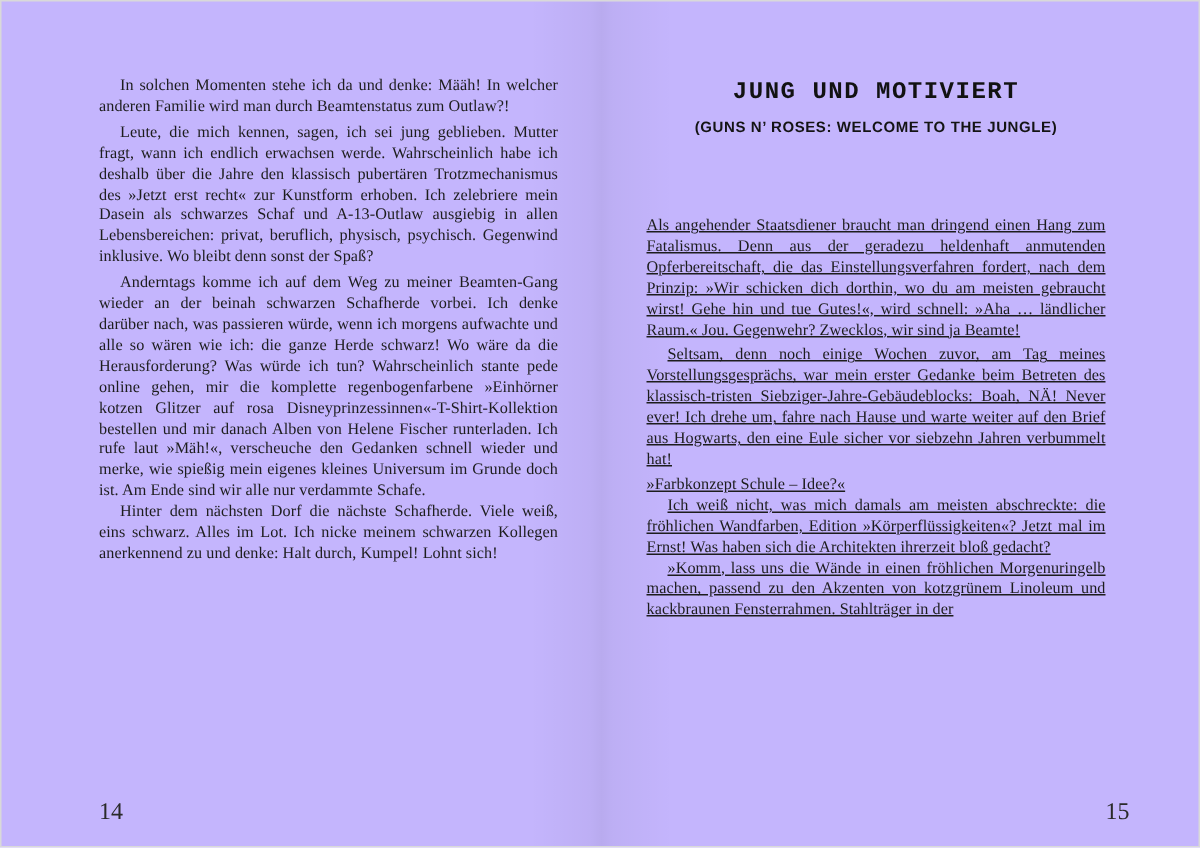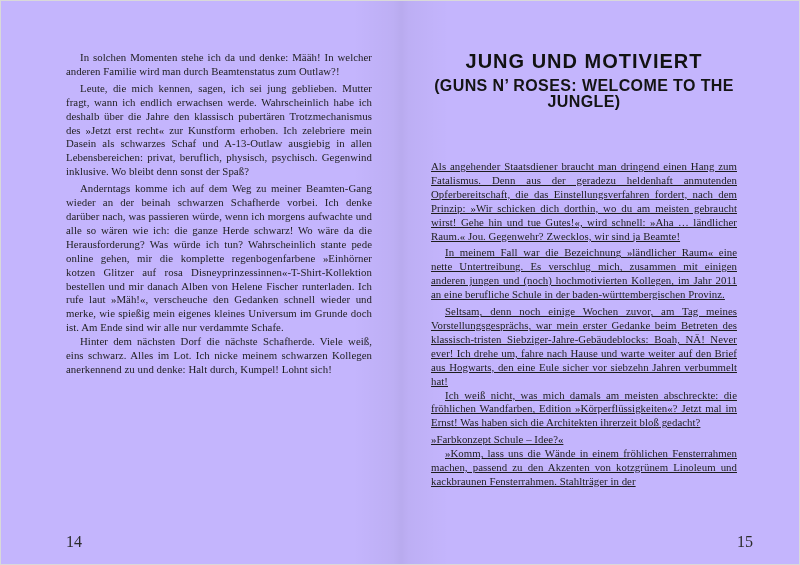--- a/index.html
+++ b/index.html
@@ -74,32 +74,32 @@
   }
   .para.gap { margin-top: 3px; }
   .para.noindent { text-indent: 0; }
 
   .chapter-head {
     text-align: center;
     margin-bottom: 50px;
   }
   .chapter-title {
     margin: 0;
-    font-family: Liberation Sans, sans-serif;
-    font-size: 20px;
+    font-family: Liberation Mono, monospace;
+    font-size: 16px;
     line-height: 25px;
     font-weight: 700;
     text-transform: uppercase;
     letter-spacing: 1px;
     color: #121212;
   }
   .chapter-subtitle {
     margin-top: 4px;
     font-family: "Liberation Sans", sans-serif;
-    font-size: 16px;
+    font-size: 10px;
     line-height: 16px;
     font-weight: 700;
     text-transform: uppercase;
     letter-spacing: 0.4px;
     color: #141414;
   }
 
   .pagenum {
     position: absolute;
     bottom: 13px;
@@ -127,23 +127,22 @@
   </section>
 
   <section class="page page-right">
     <div class="content">
       <header class="chapter-head">
         <h1 class="chapter-title">Jung und motiviert</h1>
         <div class="chapter-subtitle">(Guns N’ Roses: Welcome to the Jungle)</div>
       </header>
       <div class="textblock">
         <p class="para noindent">Als angehender Staatsdiener braucht man dringend einen Hang zum Fatalismus. Denn aus der geradezu heldenhaft anmutenden Opferbereitschaft, die das Einstellungsverfahren fordert, nach dem Prinzip: »Wir schicken dich dorthin, wo du am meisten gebraucht wirst! Gehe hin und tue Gutes!«, wird schnell: »Aha … ländlicher Raum.« Jou. Gegenwehr? Zwecklos, wir sind ja Beamte!</p>
-        <p class="para gap">In meinem Fall war die Bezeichnung »ländlicher Raum« eine nette Untertreibung. Es verschlug mich, zusammen mit einigen anderen jungen und (noch) hochmotivierten Kollegen, im Jahr 2011 an eine berufliche Schule in der baden-württembergischen Provinz.</p>
         <p class="para gap">Seltsam, denn noch einige Wochen zuvor, am Tag meines Vorstellungsgesprächs, war mein erster Gedanke beim Betreten des klassisch-tristen Siebziger-Jahre-Gebäudeblocks: Boah, NÄ! Never ever! Ich drehe um, fahre nach Hause und warte weiter auf den Brief aus Hogwarts, den eine Eule sicher vor siebzehn Jahren verbummelt hat!</p>
+        <p class="para gap noindent">»Farbkonzept Schule – Idee?«</p>
         <p class="para">Ich weiß nicht, was mich damals am meisten abschreckte: die fröhlichen Wandfarben, Edition »Körperflüssigkeiten«? Jetzt mal im Ernst! Was haben sich die Architekten ihrerzeit bloß gedacht?</p>
-        <p class="para gap noindent">»Farbkonzept Schule – Idee?«</p>
-        <p class="para">»Komm, lass uns die Wände in einem fröhlichen Fensterrahmen machen, passend zu den Akzenten von kotzgrünem Linoleum und kackbraunen Fensterrahmen. Stahlträger in der</p>
+        <p class="para">»Komm, lass uns die Wände in einen fröhlichen Morgenuringelb machen, passend zu den Akzenten von kotzgrünem Linoleum und kackbraunen Fensterrahmen. Stahlträger in der</p>
       </div>
     </div>
     <div class="pagenum pagenum-right">15</div>
   </section>
 
 </div>
 
 </body></html>

